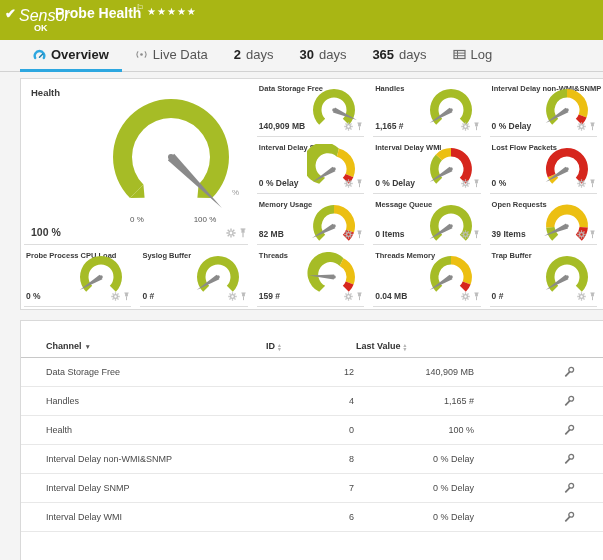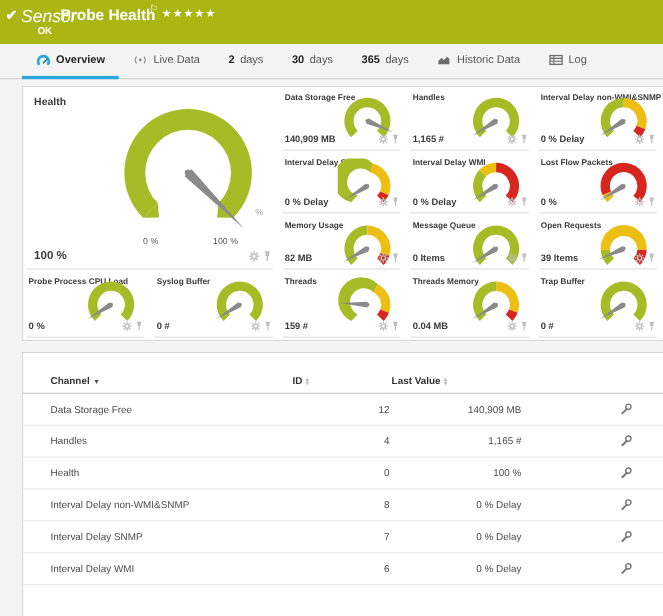--- a/index.html
+++ b/index.html
@@ -12,21 +12,21 @@
   .h-check{left:5px;top:6px;font-size:13px;font-weight:bold;}
   .h-slabel{left:19px;top:7px;font-size:16px;font-style:italic;}
   .h-sname{left:55px;top:5px;font-size:14px;font-weight:bold;}
   .h-flag{left:136px;top:3px;font-size:9px;}
   .h-stars{left:147px;top:6px;font-size:10px;letter-spacing:1px;}
   .h-ok{left:34px;top:23px;font-size:9px;font-weight:bold;}
 
   
   #tabbar{position:absolute;top:40px;left:0;right:0;height:32px;background:#f4f4f4;
           border-bottom:1px solid #d2d2d2;display:flex;align-items:stretch;padding-left:20px;box-sizing:border-box;}
-  .tab{display:flex;align-items:center;gap:5px;padding:0 13px;font-size:10px;color:#555;
+  .tab{display:flex;align-items:center;gap:5px;padding:0 13px;font-size:13px;color:#555;
        cursor:pointer;border-bottom:3px solid transparent;margin-bottom:-1px;}
   .tab.active{border-bottom-color:#2da7e0;color:#222;}
   .tab.active .tlabel{font-weight:bold;}
   .tnum{font-weight:bold;color:#222;}
   .ticon{display:inline-flex;width:13px;height:11px;}
   .ticon svg{width:100%;height:100%;}
 
   
   .panel{position:absolute;left:20px;right:0;background:#fff;border:1px solid #d9d9d9;border-right:none;box-sizing:border-box;}
   #gauges-panel{top:78px;height:232px;display:grid;grid-template-columns:repeat(5,1fr);
@@ -109,28 +109,20 @@
         <span class="tnum">2</span>
         <span class="tlabel">days</span>
       </div>
       <div class="tab">
         <span class="tnum">30</span>
         <span class="tlabel">days</span>
       </div>
       <div class="tab">
         <span class="tnum">365</span>
         <span class="tlabel">days</span>
-      </div>
-      <div class="tab">
-        <span class="ticon">
-          <svg viewBox="0 0 13 11">
-            <path d="M1.5 9.5 L1.5 6.5 4.5 3.5 6.5 5.5 9.5 2.5 11.5 4.5 11.5 9.5 Z" fill="#6e6e6e"></path>
-          </svg>
-        </span>
-        <span class="tlabel">Historic Data</span>
       </div>
       <div class="tab">
         <span class="ticon">
           <svg viewBox="0 0 13 10">
             <rect x="1" y="1" width="11" height="8" fill="none" stroke="#6e6e6e" stroke-width="1.2"></rect>
             <line x1="1" y1="3.6" x2="12" y2="3.6" stroke="#6e6e6e" stroke-width="1"></line>
             <line x1="1" y1="6.2" x2="12" y2="6.2" stroke="#6e6e6e" stroke-width="1"></line>
             <line x1="4.5" y1="1" x2="4.5" y2="9" stroke="#6e6e6e" stroke-width="1"></line>
           </svg>
         </span>

